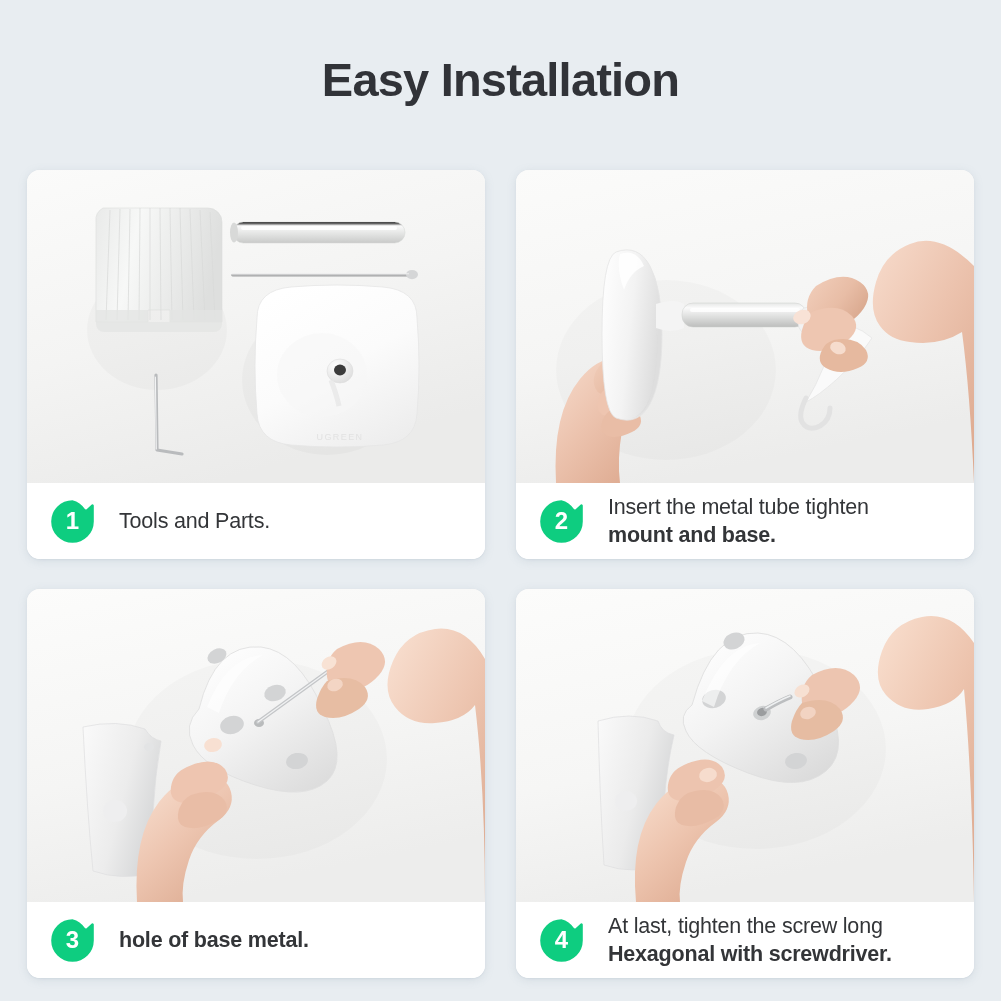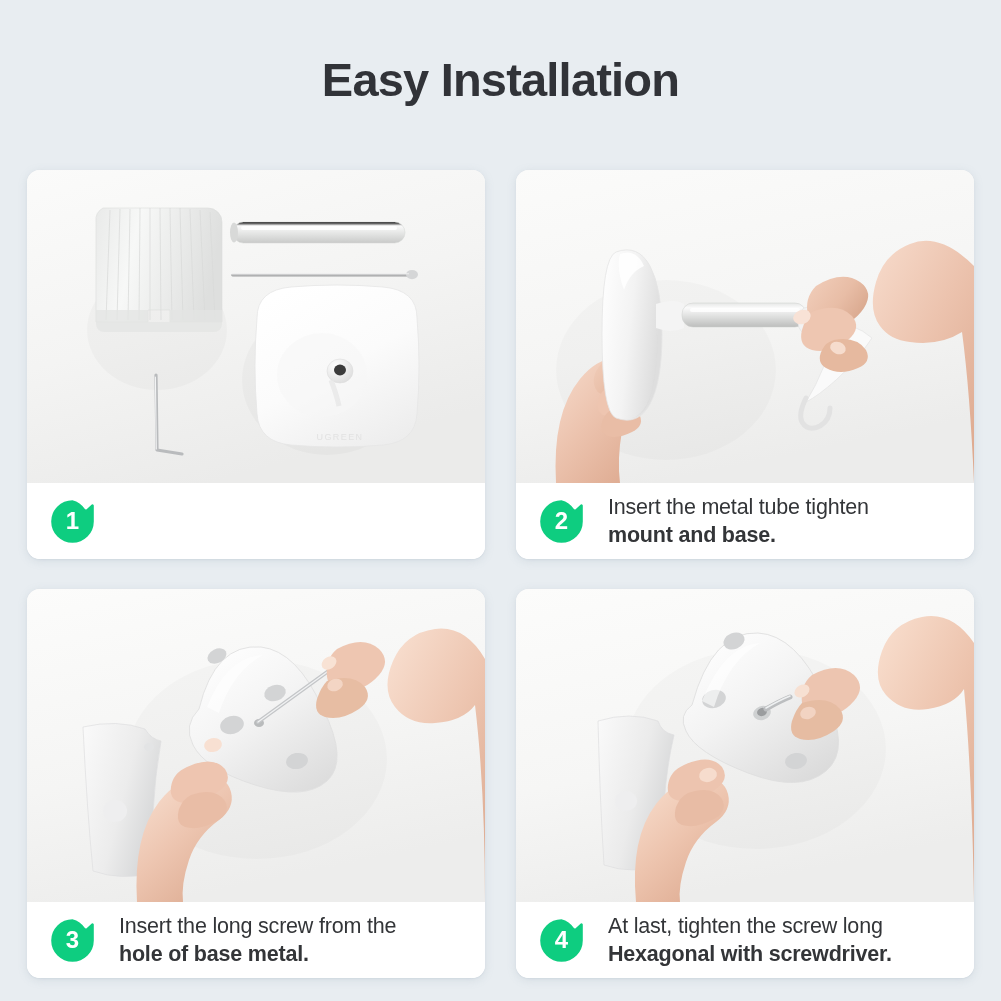--- a/index.html
+++ b/index.html
@@ -175,20 +175,23 @@
           </g>
         </svg>
       </div>
       <div class="caption">
         <div class="badge">
           <svg viewBox="0 0 45 45">
               <path d="M22.5 1.2 a21.3 21.3 0 1 0 21.3 21.3 V6.5 a1.2 1.2 0 0 0-2-0.9 l-5.2 4.6 a1.2 1.2 0 0 1-1.7-0.1 A21.2 21.2 0 0 0 22.5 1.2 Z" fill="#0ecd80"></path>
             </svg>
           <span class="num">1</span>
         </div>
+        <div class="ctext">
+          <span>Tools and Parts.</span>
+        </div>
       </div>
     </div>
 
     <div class="card">
       <div class="photo">
         <svg viewBox="0 0 458 313" preserveAspectRatio="xMidYMid slice">
           <defs>
             <linearGradient id="bg2" x1="0" y1="0" x2="0.3" y2="1">
               <stop offset="0" stop-color="#fbfbfa"></stop>
                 <stop offset="0.6" stop-color="#f5f5f4"></stop>
@@ -338,21 +341,20 @@
         </svg>
       </div>
       <div class="caption">
         <div class="badge">
           <svg viewBox="0 0 45 45">
               <path d="M22.5 1.2 a21.3 21.3 0 1 0 21.3 21.3 V6.5 a1.2 1.2 0 0 0-2-0.9 l-5.2 4.6 a1.2 1.2 0 0 1-1.7-0.1 A21.2 21.2 0 0 0 22.5 1.2 Z" fill="#0ecd80"></path>
             </svg>
           <span class="num">3</span>
         </div>
         <div class="ctext">
-          <span>Insert the long screw from the</span>
           <span class="l2">hole of base metal.</span>
         </div>
       </div>
     </div>
 
     <div class="card">
       <div class="photo">
         <svg viewBox="0 0 458 313" preserveAspectRatio="xMidYMid slice">
           <defs>
             <linearGradient id="bg4" x1="0" y1="0" x2="0.3" y2="1">

